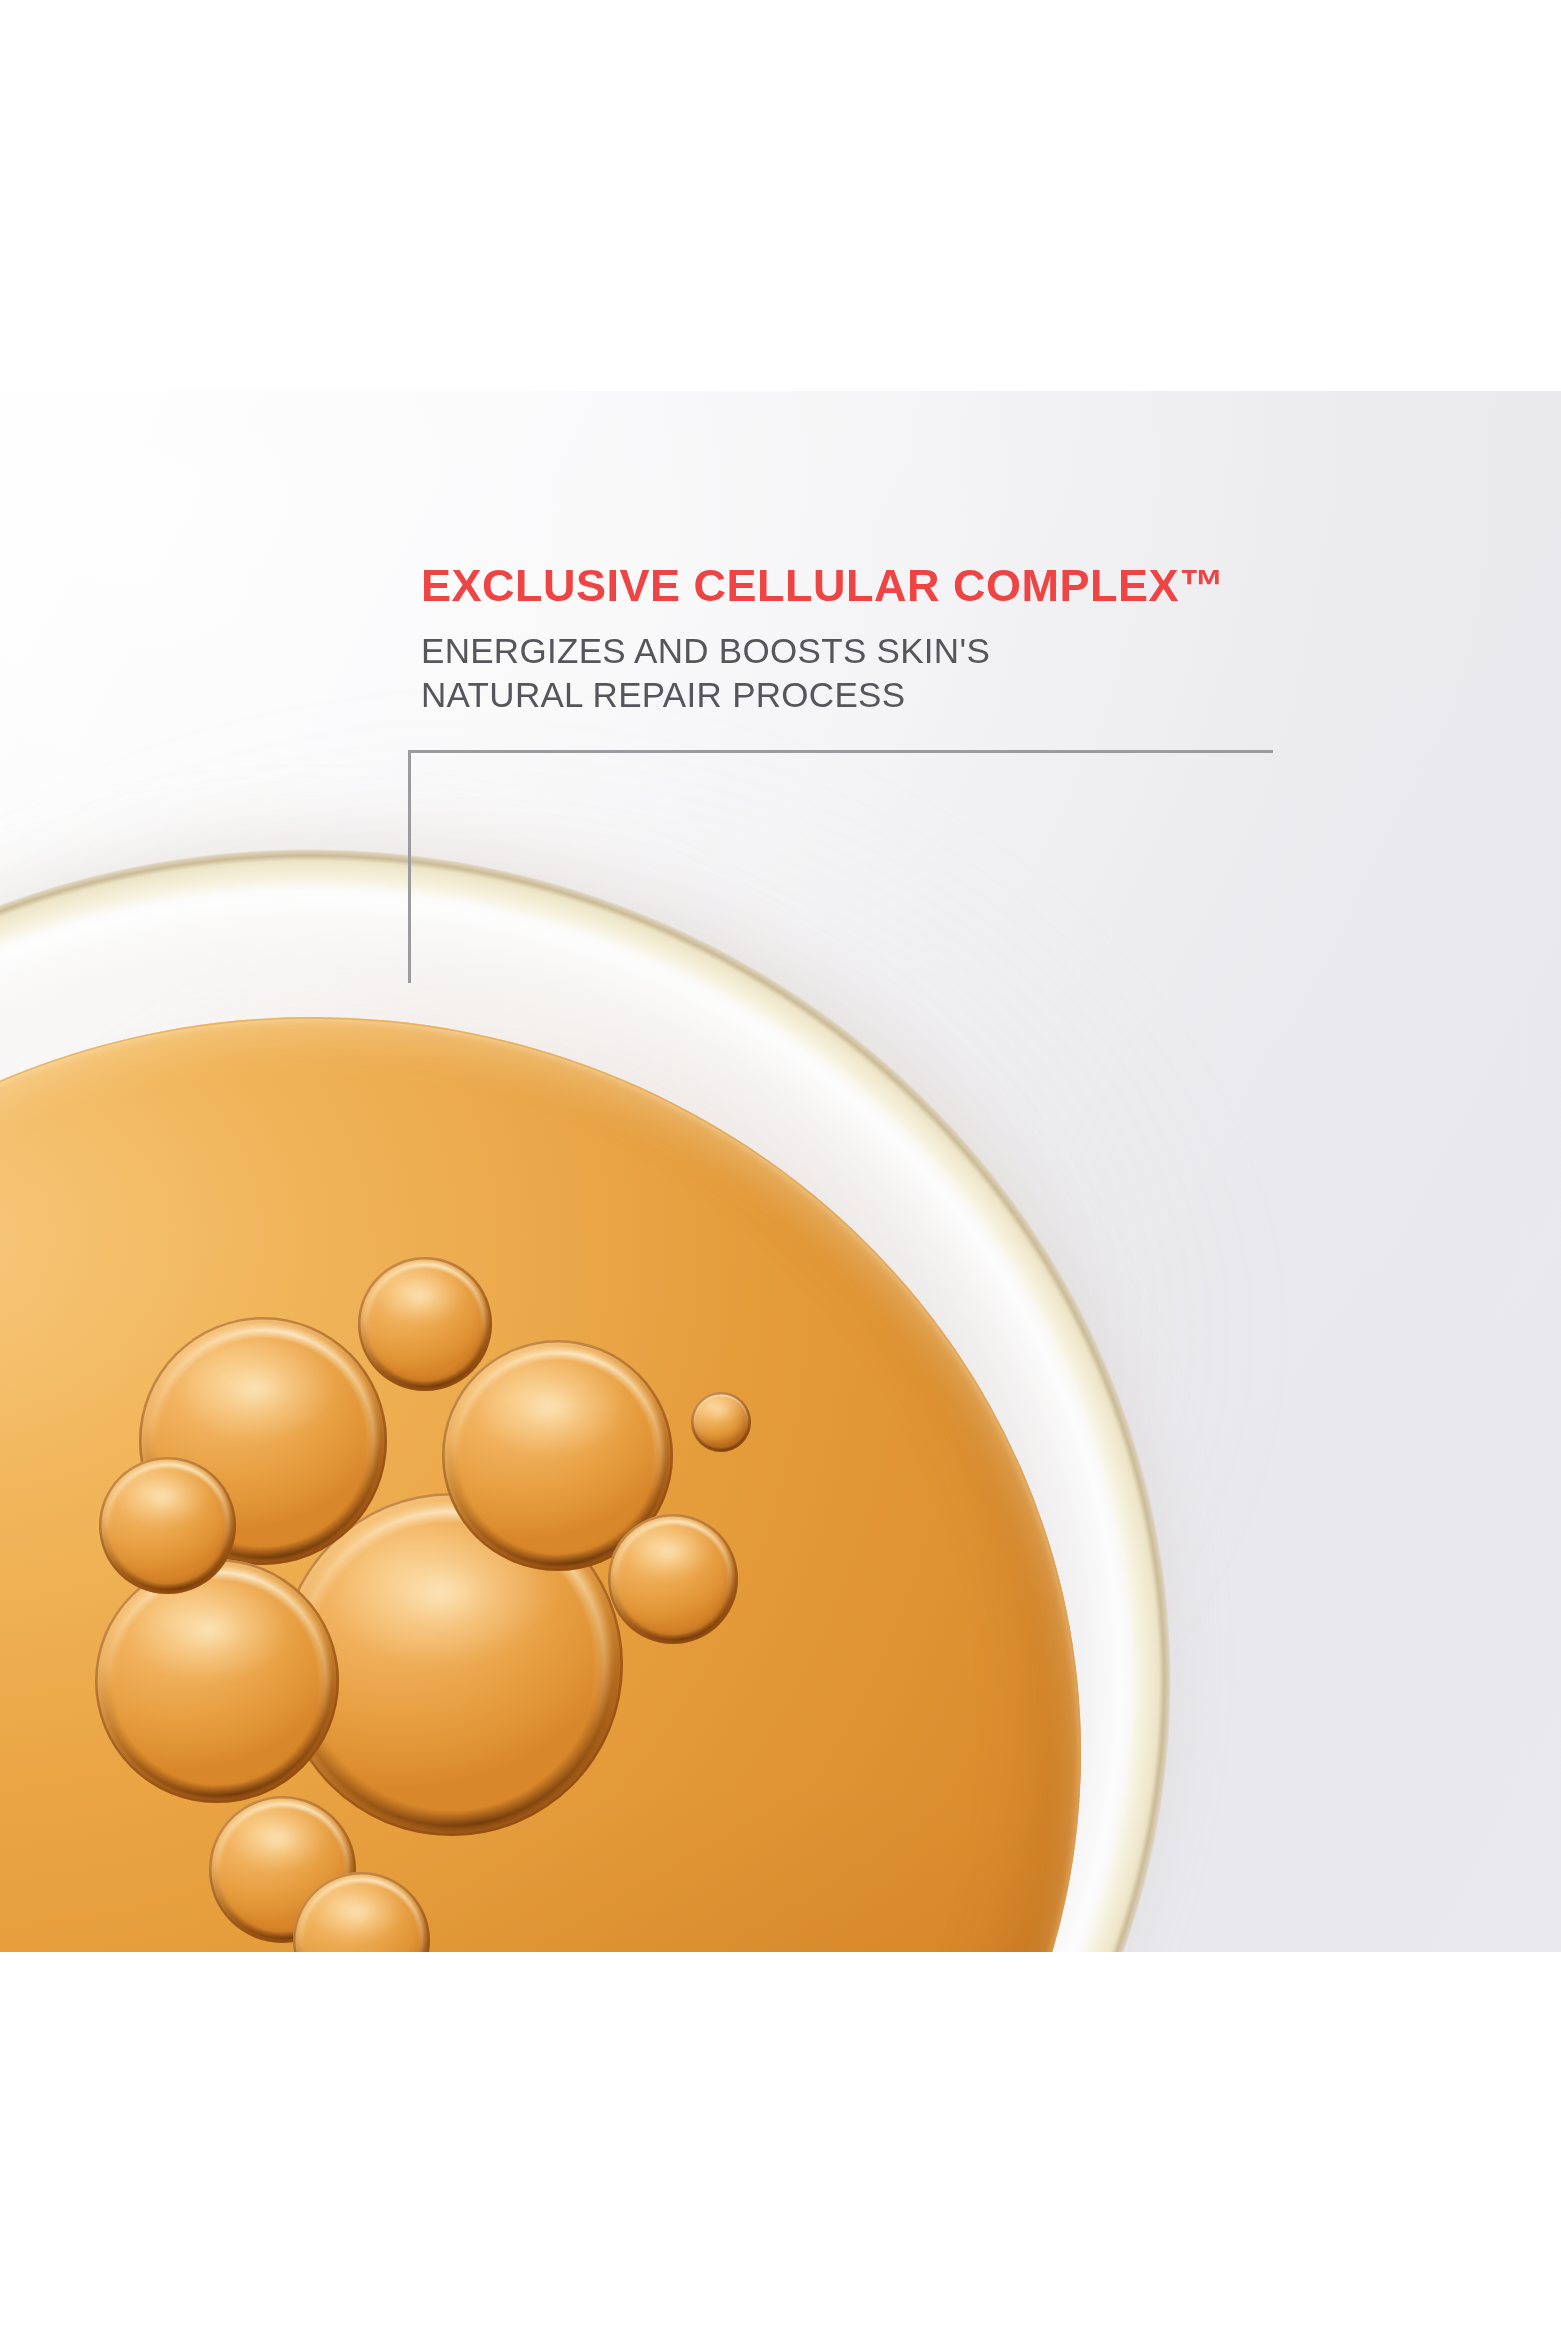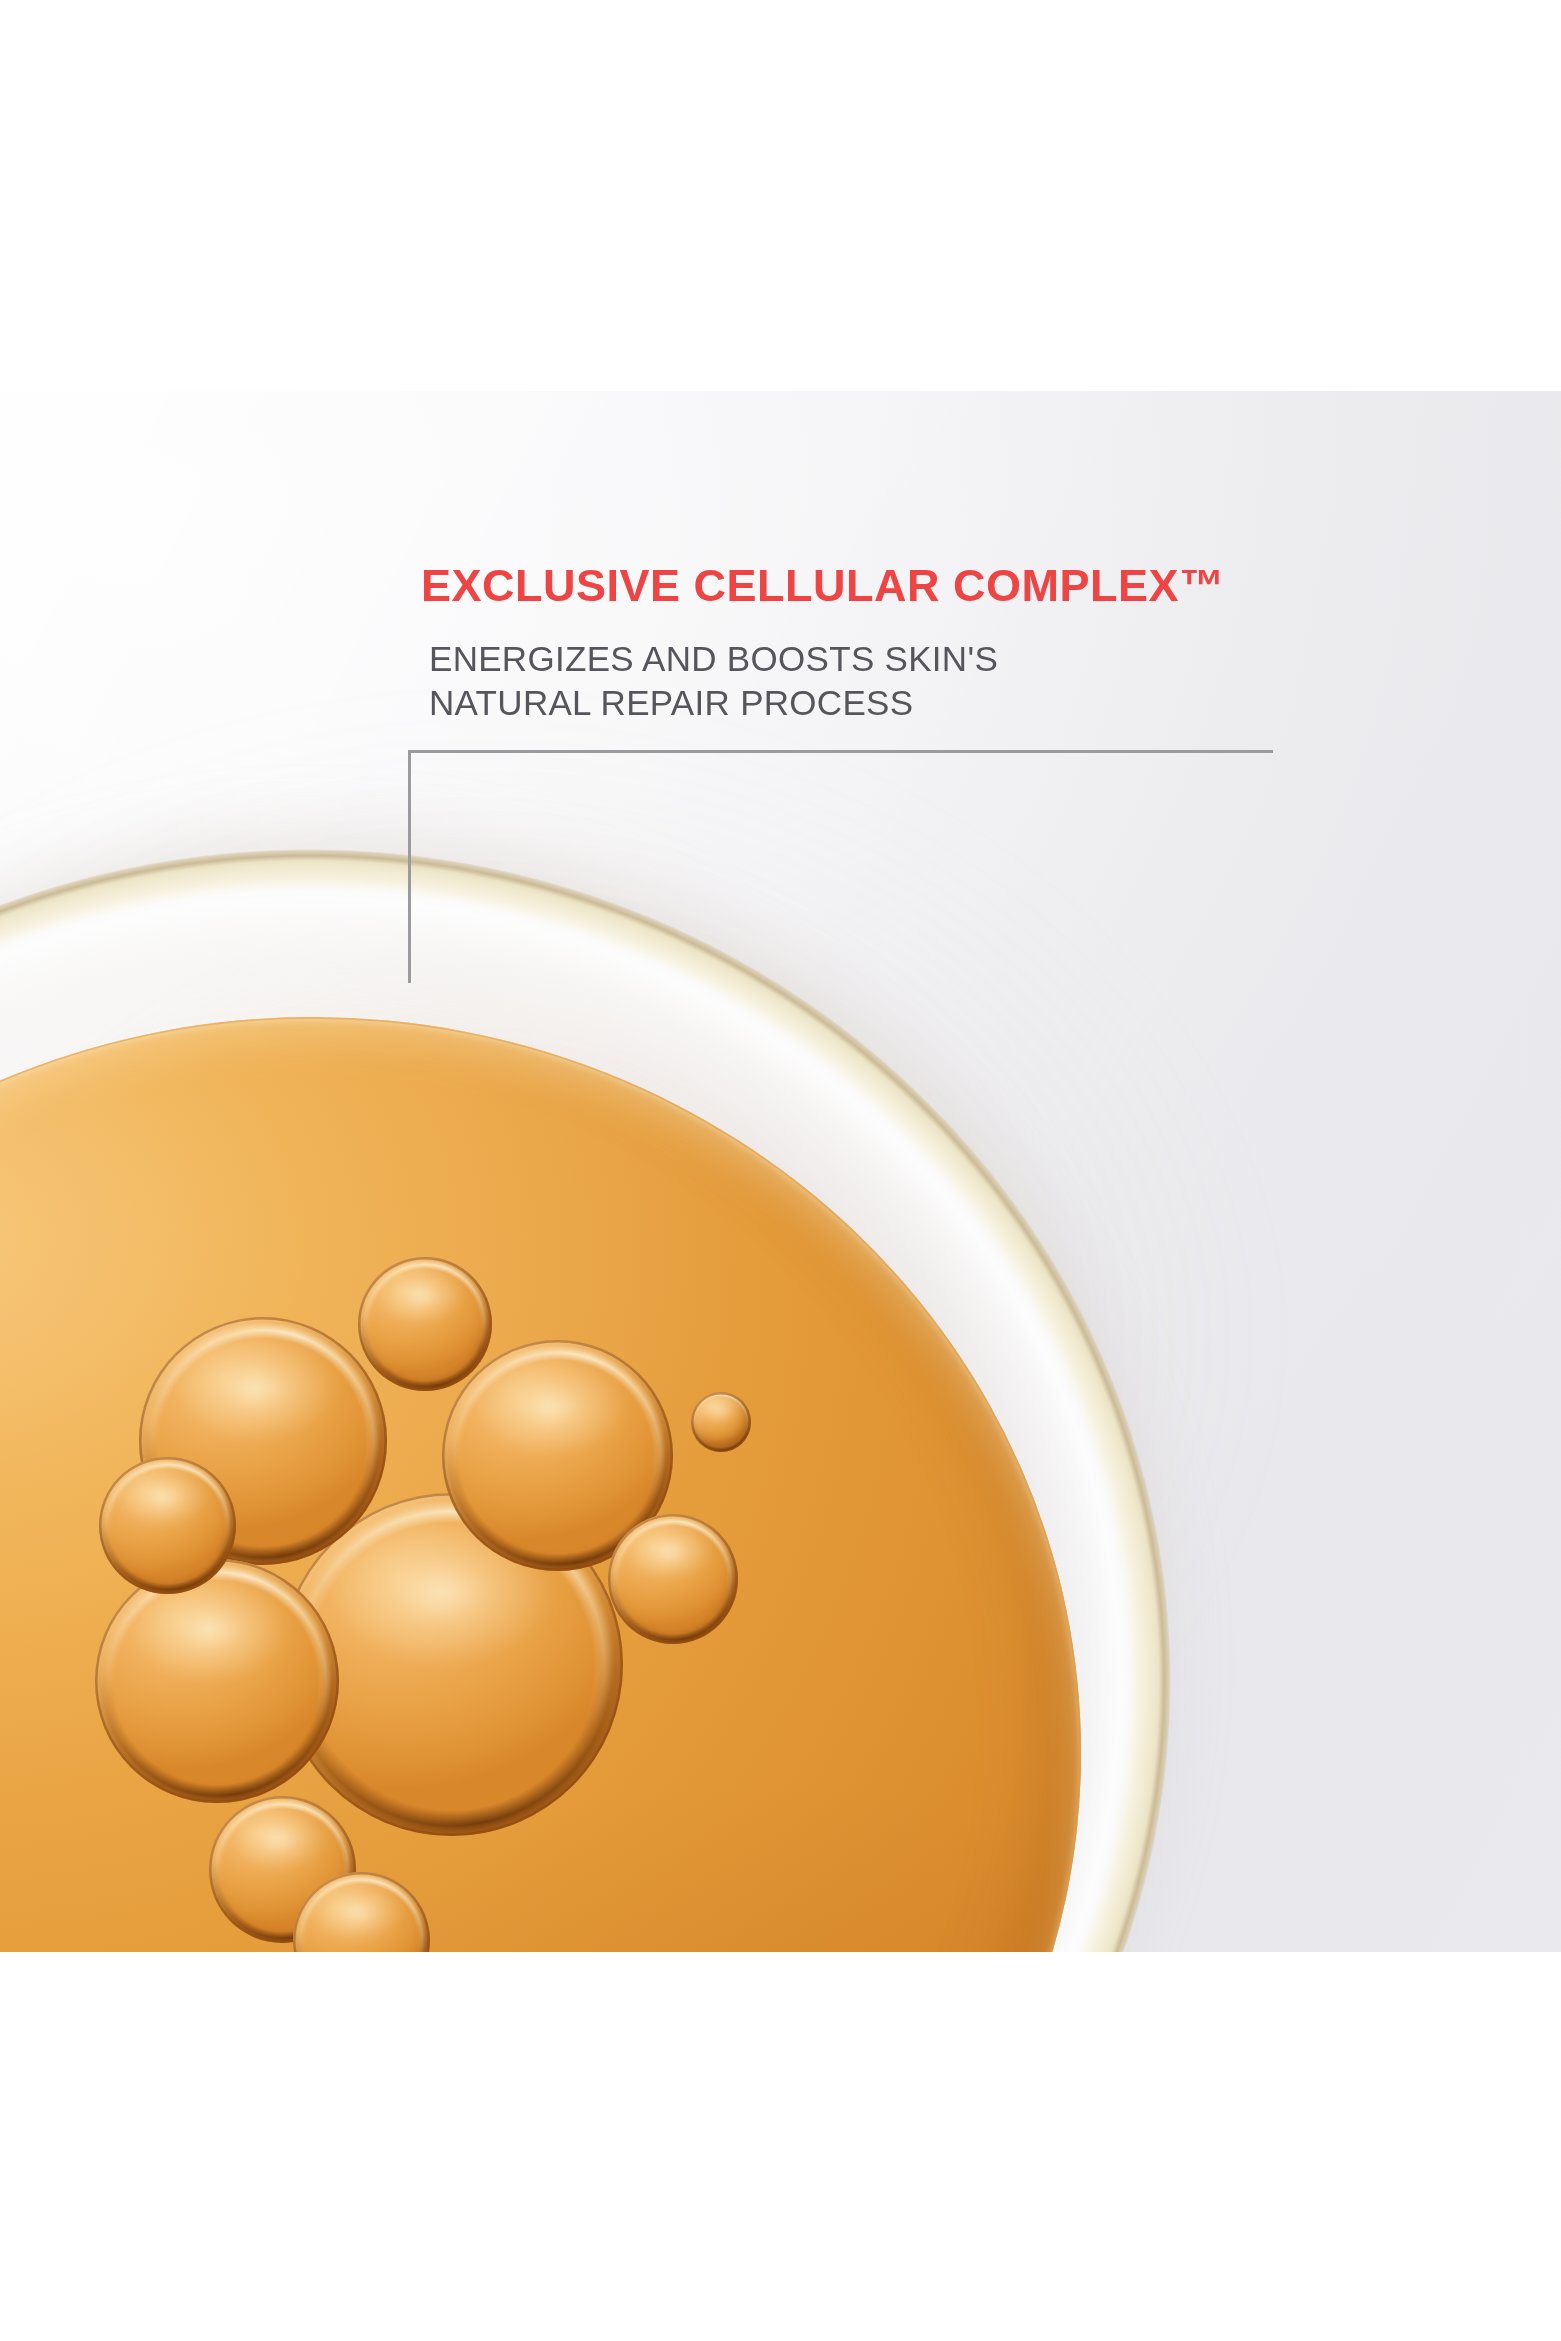--- a/index.html
+++ b/index.html
@@ -335,21 +335,21 @@
     font-weight: 700;
     letter-spacing: 0.5px;
     line-height: 1.05;
     color: #ef4444;
     white-space: nowrap;
   }
   .subline {
     position: absolute;
     left: 421px;
     top: 629px;
-    margin: 8px;
+    margin: 0;
     font-family: "Liberation Sans", sans-serif;
     font-size: 35px;
     font-weight: 400;
     letter-spacing: 0.3px;
     line-height: 44px;
     color: #55555b;
     white-space: pre-line;
   }
 </style>
 </head>

